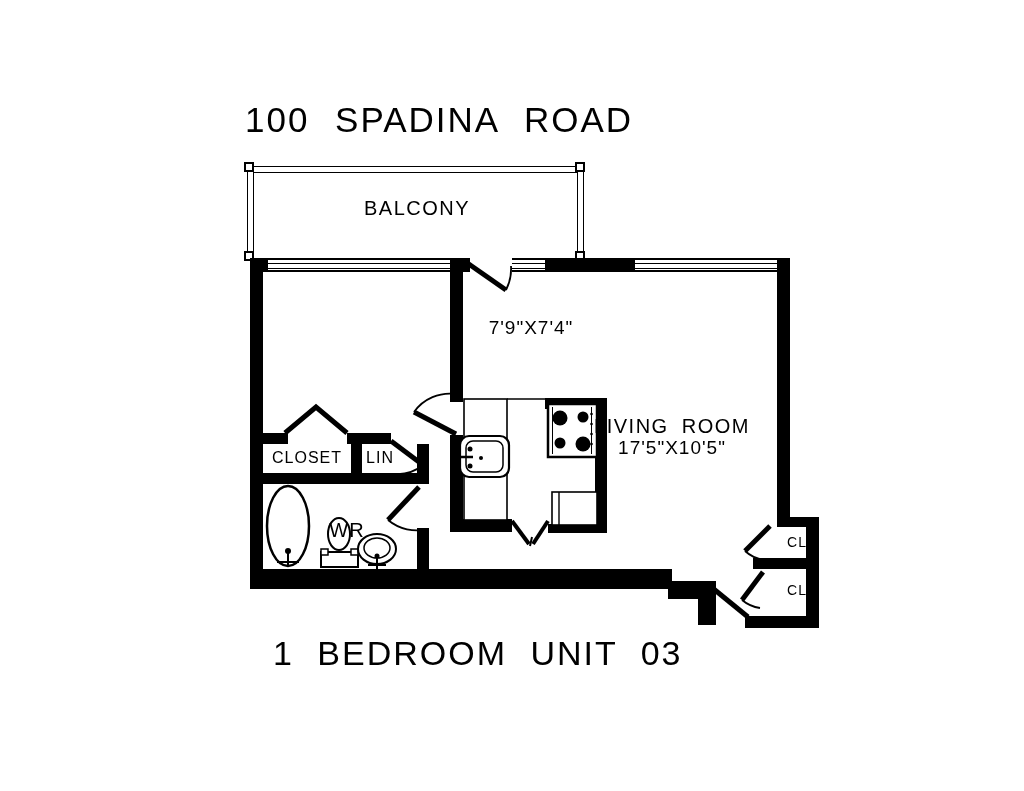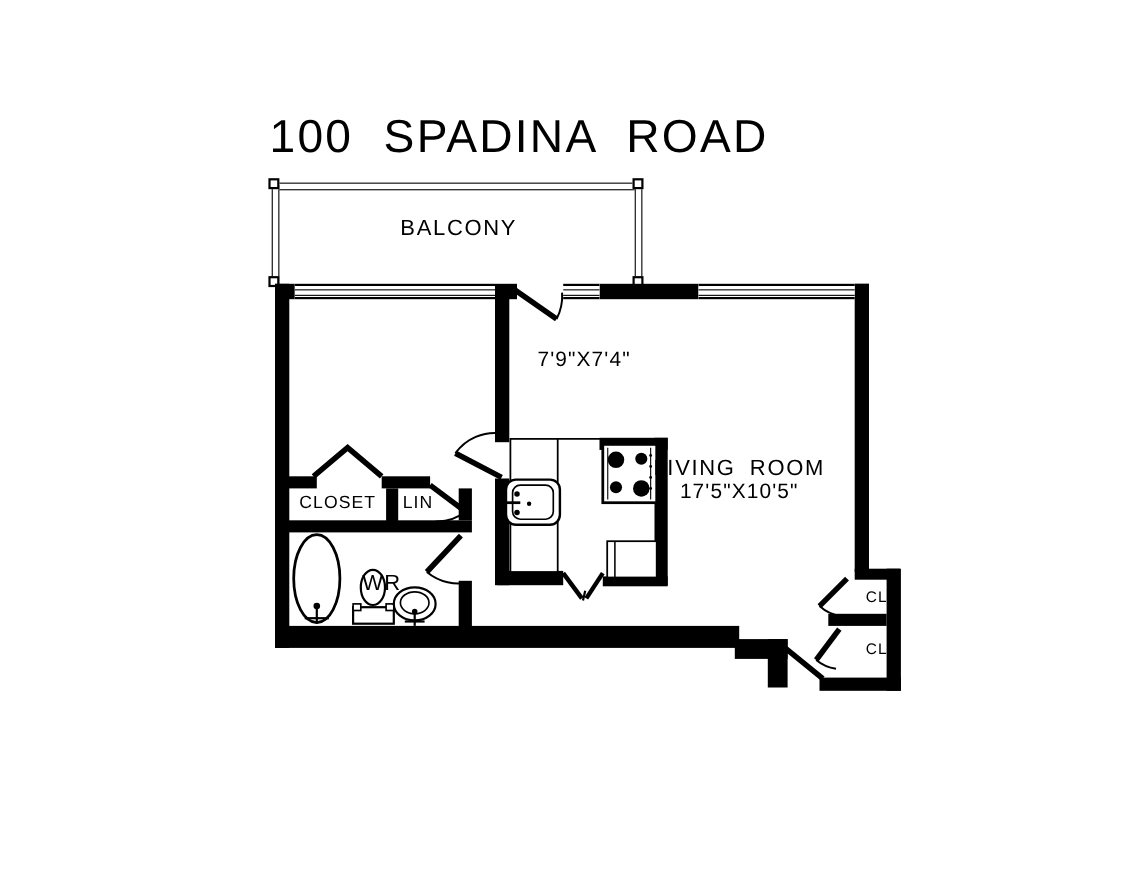--- a/index.html
+++ b/index.html
@@ -11,30 +11,31 @@
   .window{position:absolute;height:14px;background:#fff;border-top:2px solid #000;border-bottom:2px solid #000;box-sizing:border-box;}
   .window::before{content:"";position:absolute;left:0;right:0;top:3px;height:4px;border-top:1.6px solid #000;border-bottom:1.6px solid #000;}
   .rail{position:absolute;background:#fff;border:1.6px solid #000;box-sizing:border-box;}
   .railpost{position:absolute;width:10px;height:10px;background:#fff;border:2px solid #000;box-sizing:border-box;}
   .lbl{position:absolute;transform:translateX(-50%);text-align:center;white-space:nowrap;line-height:1.12;}
   .room{font-size:20px;letter-spacing:1.5px;word-spacing:6px;}
   .dims{font-size:19px;letter-spacing:1px;}
   .small{font-size:16px;letter-spacing:1px;}
   .tiny{font-size:14px;letter-spacing:1px;}
   .wr{font-size:20px;letter-spacing:1px;margin-top:32px;}
-  .title{position:absolute;font-size:42px;letter-spacing:2px;word-spacing:14px;white-space:nowrap;}
+  .title{position:absolute;font-size:35px;letter-spacing:2px;word-spacing:14px;white-space:nowrap;}
   .footer{position:absolute;font-size:34px;letter-spacing:2px;word-spacing:12px;white-space:nowrap;}
   svg{position:absolute;left:0;top:0;}
 </style>
 </head>
 <body>
 
 <div id="plan">
 
   <div class="title" style="left:245px;top:100px;">100 SPADINA ROAD</div>
+  <div class="footer" style="left:273px;top:634px;">1 BEDROOM UNIT 03</div>
 
   <div>
     <div class="rail" style="left:251px;top:166px;width:328px;height:7px;"></div>
     <div class="rail" style="left:247px;top:168px;width:7px;height:90px;"></div>
     <div class="rail" style="left:577px;top:168px;width:7px;height:90px;"></div>
     <div class="railpost" style="left:244px;top:162px;"></div>
     <div class="railpost" style="left:575px;top:162px;"></div>
     <div class="railpost" style="left:244px;top:251px;"></div>
     <div class="railpost" style="left:575px;top:251px;"></div>
   </div>

